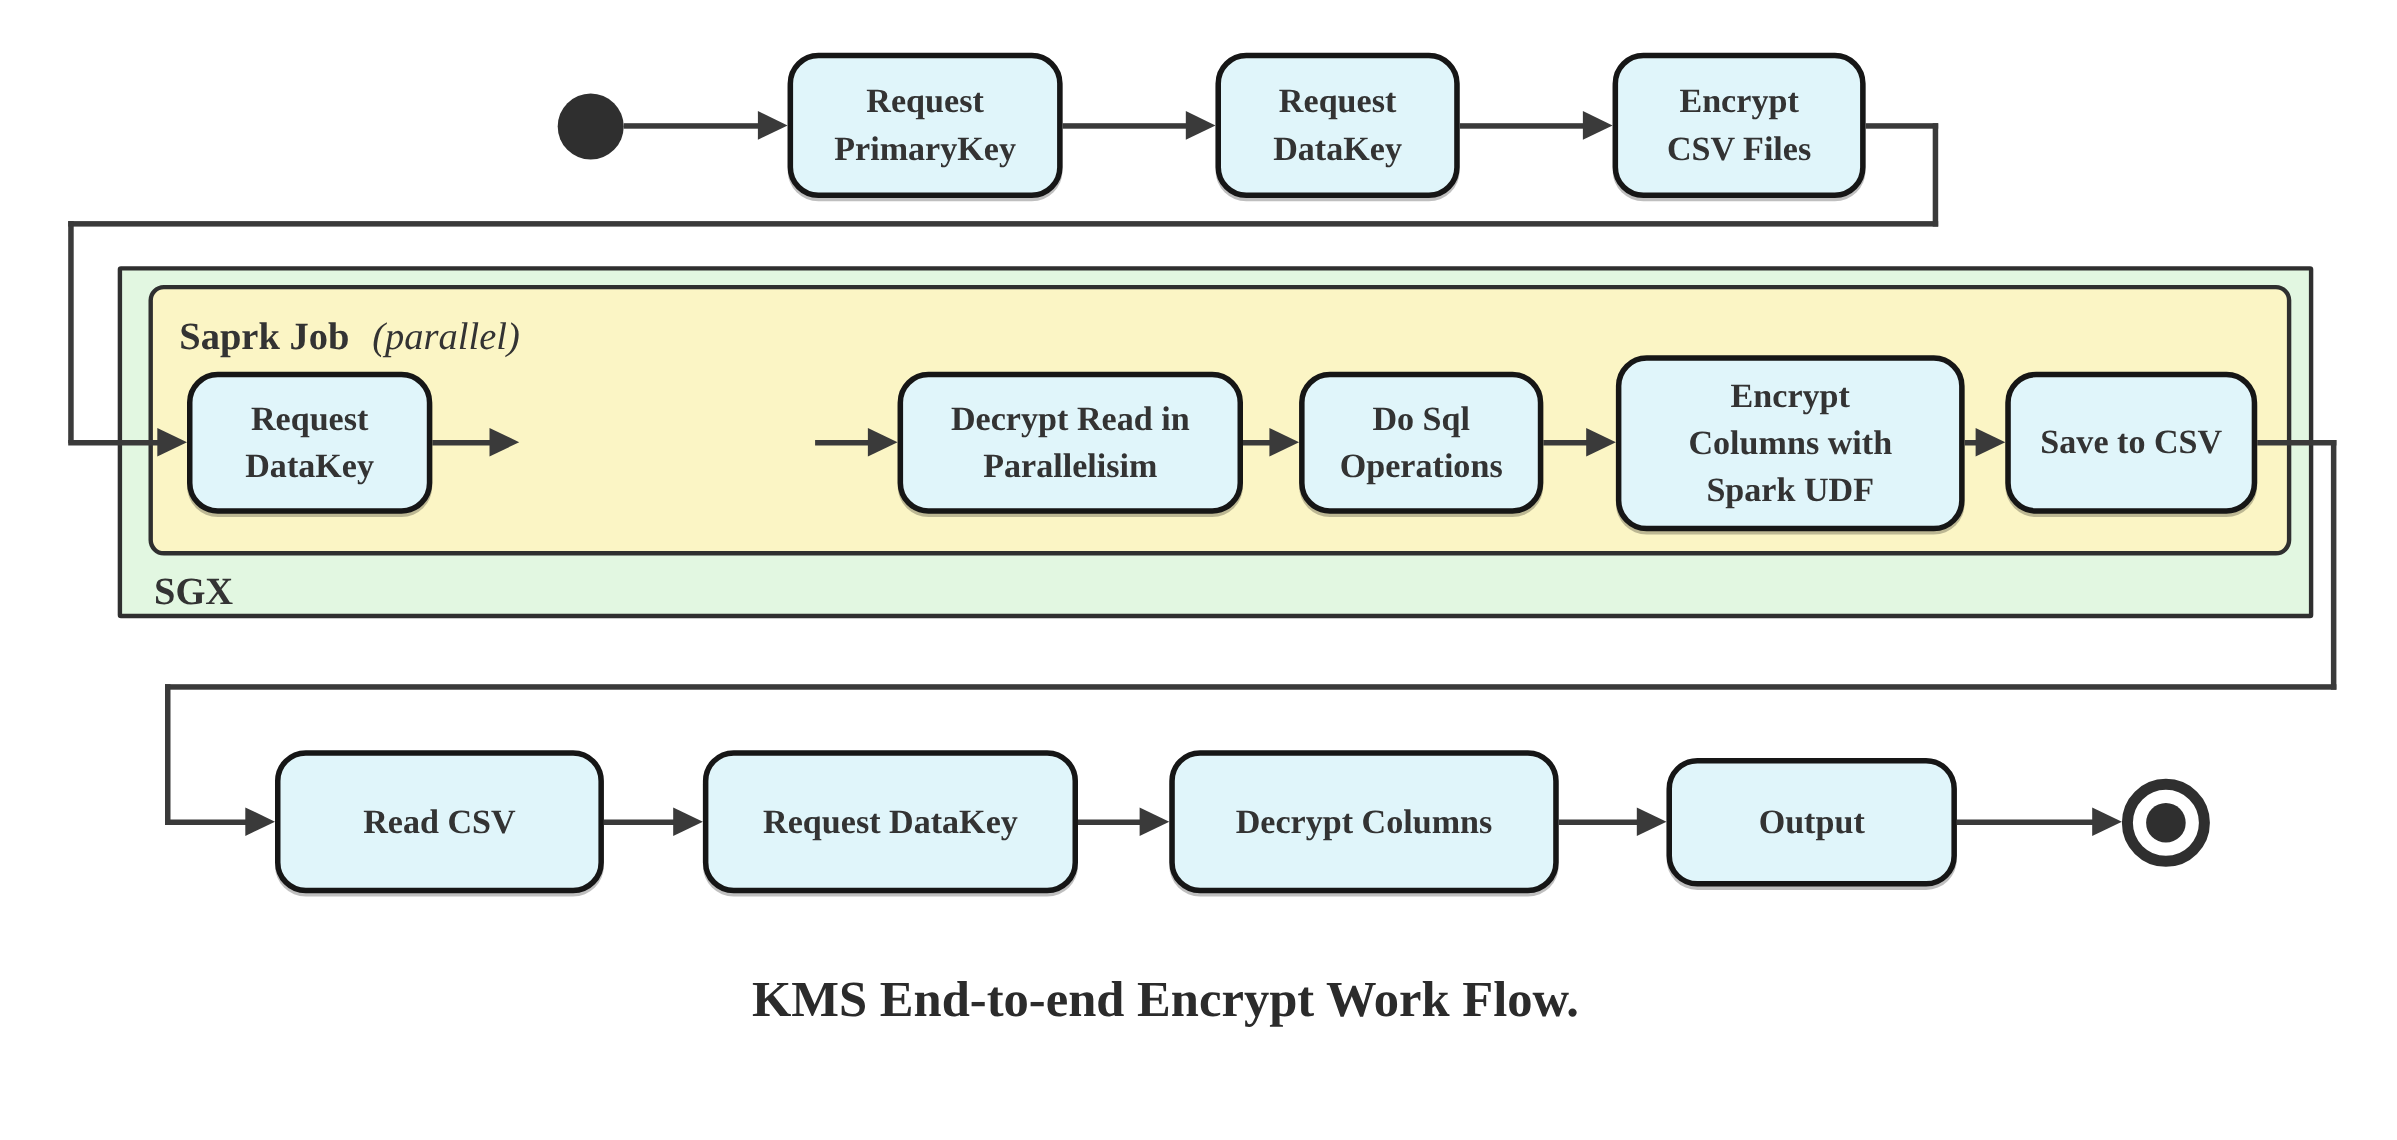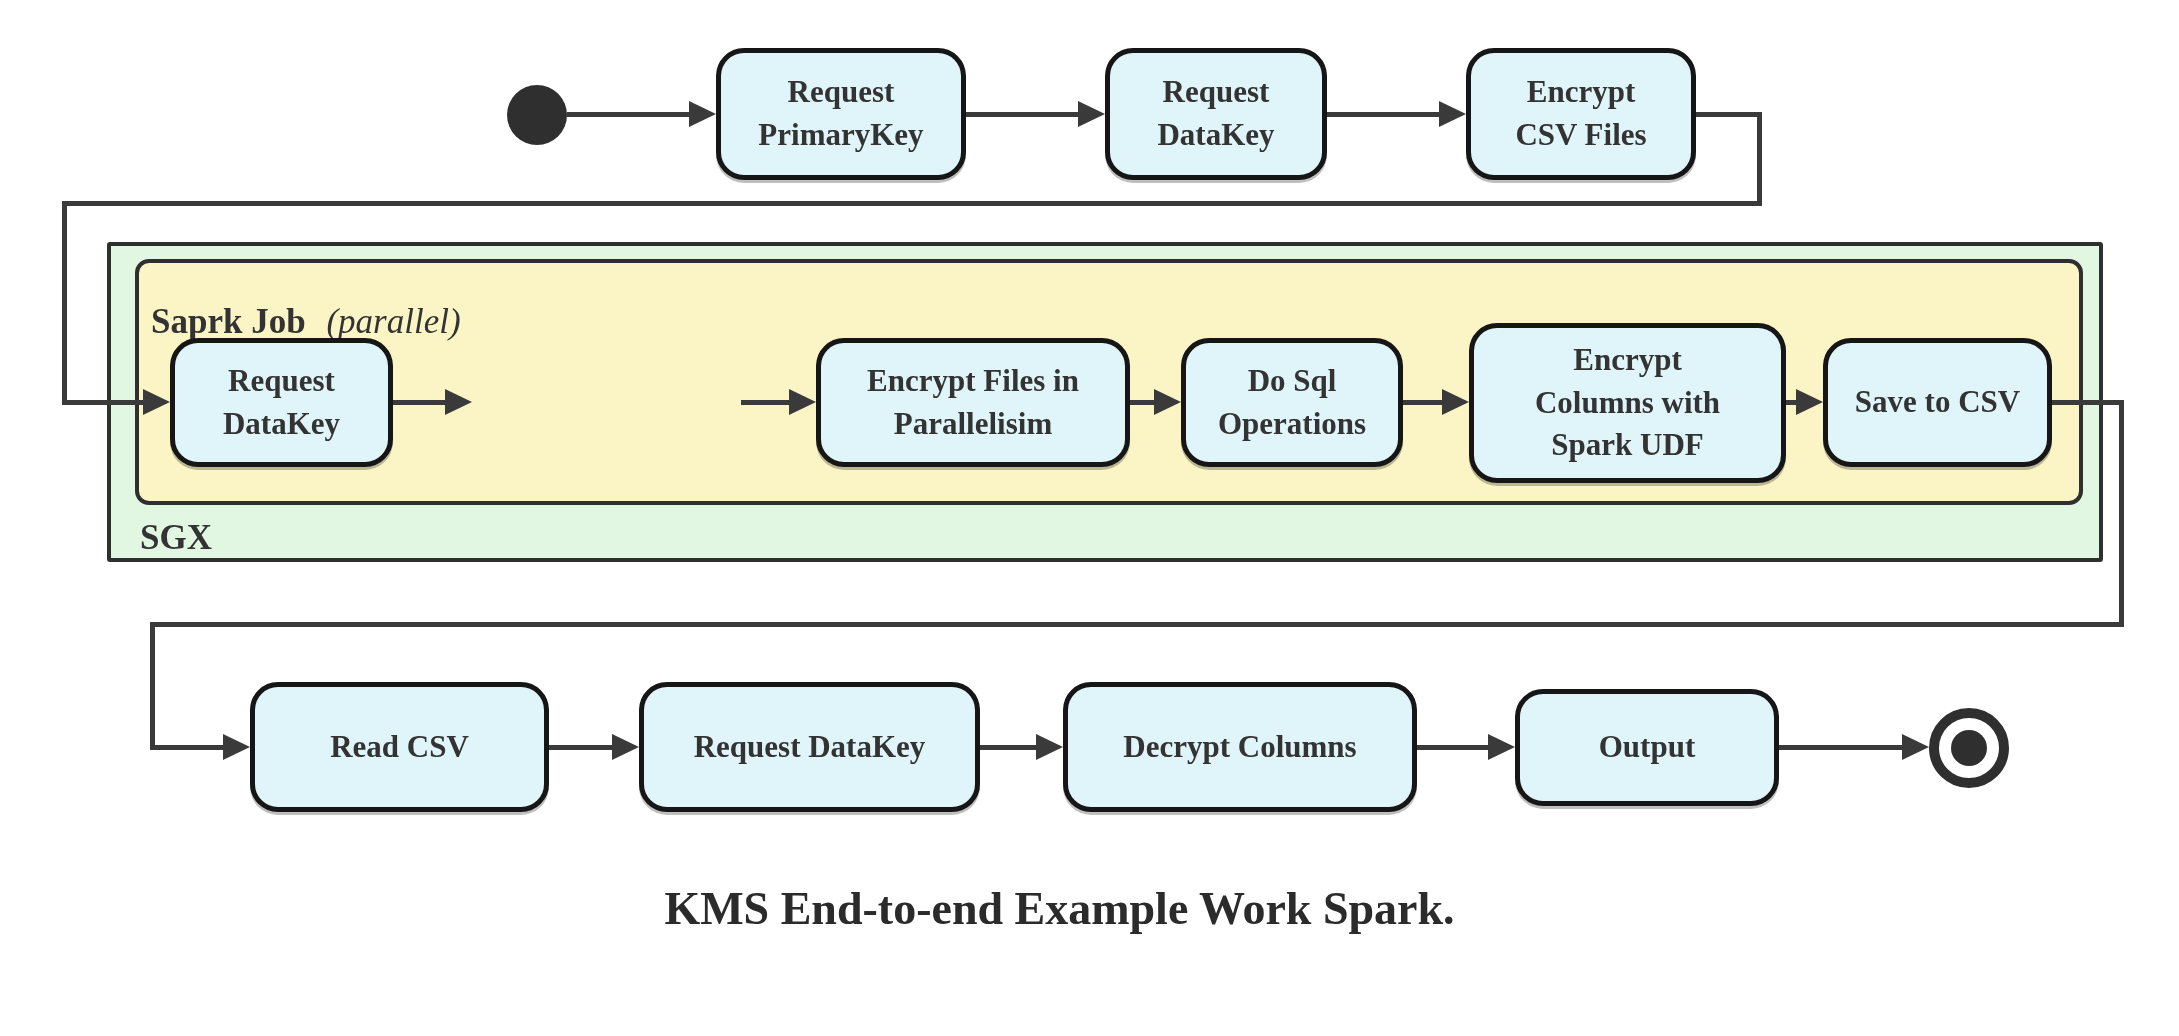--- a/index.html
+++ b/index.html
@@ -57,21 +57,21 @@
   }
 </style>
 </head>
 <body>
 
 <div id="canvas">
 
   <div class="container-box sgx-box" style="left:107px;top:242px;width:1996px;height:320px;"></div>
   <div class="container-box spark-box" style="left:135px;top:259px;width:1948px;height:246px;"></div>
 
-  <div class="container-label" style="left:151px;top:286px;margin-top:16px;">
+  <div class="container-label" style="left:163px;top:286px;">
     <span>Saprk Job</span>
     <span class="paren" style="margin-left:12px;">(parallel)</span>
   </div>
   <div class="container-label" style="left:140px;top:518px;">SGX</div>
 
   <div class="terminal-start" style="left:507px;top:85px;width:60px;height:60px;"></div>
 
   <div class="node" style="left:716px;top:48px;width:250px;height:132px;">Request
 PrimaryKey</div>
   <div class="node" style="left:1105px;top:48px;width:222px;height:132px;">Request
@@ -90,21 +90,21 @@
 
   <div class="h-line" style="left:1696px;top:112px;width:66px;"></div>
   <div class="v-line" style="left:1757px;top:112px;height:94px;"></div>
   <div class="h-line" style="left:62px;top:201px;width:1700px;"></div>
   <div class="v-line" style="left:62px;top:201px;height:202px;"></div>
   <div class="h-line" style="left:62px;top:400px;width:82px;"></div>
   <div class="arrow-head" style="left:143px;top:389px;"></div>
 
   <div class="node" style="left:170px;top:338px;width:223px;height:129px;">Request
 DataKey</div>
-  <div class="node" style="left:816px;top:338px;width:314px;height:129px;">Encrypt Files in
+  <div class="node" style="left:816px;top:338px;width:314px;height:129px;">Decrypt Read in
 Parallelisim</div>
   <div class="node" style="left:1181px;top:338px;width:222px;height:129px;">Do Sql
 Operations</div>
   <div class="node" style="left:1469px;top:323px;width:317px;height:160px;">Encrypt
 Columns with
 Spark UDF</div>
   <div class="node" style="left:1823px;top:338px;width:229px;height:129px;">Save to CSV</div>
 
   <div class="h-line" style="left:393px;top:400px;width:55px;"></div>
   <div class="arrow-head" style="left:445px;top:389px;"></div>
@@ -142,15 +142,15 @@
   <div class="h-line" style="left:1417px;top:745px;width:73px;"></div>
   <div class="arrow-head" style="left:1488px;top:734px;"></div>
 
   <div class="h-line" style="left:1779px;top:745px;width:125px;"></div>
   <div class="arrow-head" style="left:1902px;top:734px;"></div>
 
   <div class="terminal-end" style="left:1929px;top:708px;width:80px;height:80px;">
     <div class="dot"></div>
   </div>
 
-  <div class="caption" style="top:882px;">KMS End-to-end Example Work Spark.</div>
+  <div class="caption" style="top:882px;">KMS End-to-end Encrypt Work Flow.</div>
 
 </div>
 
 </body></html>

